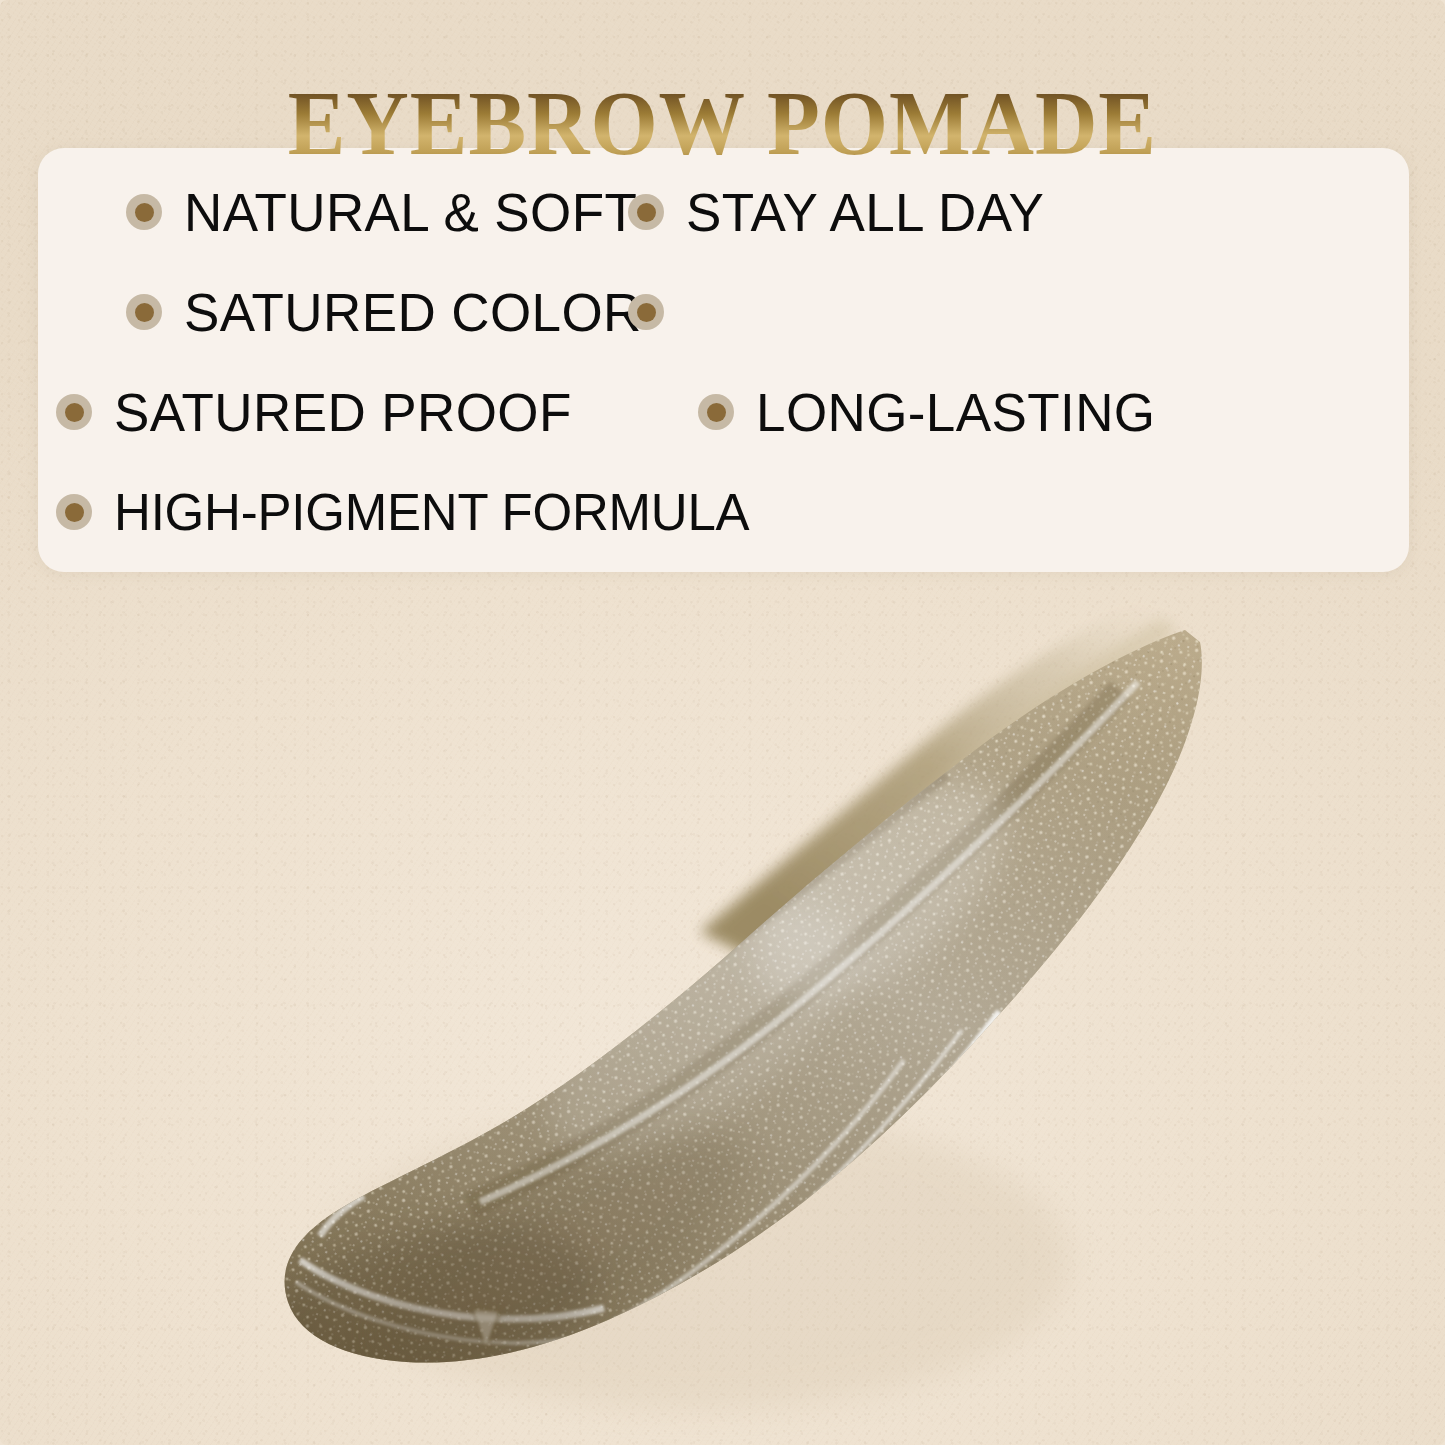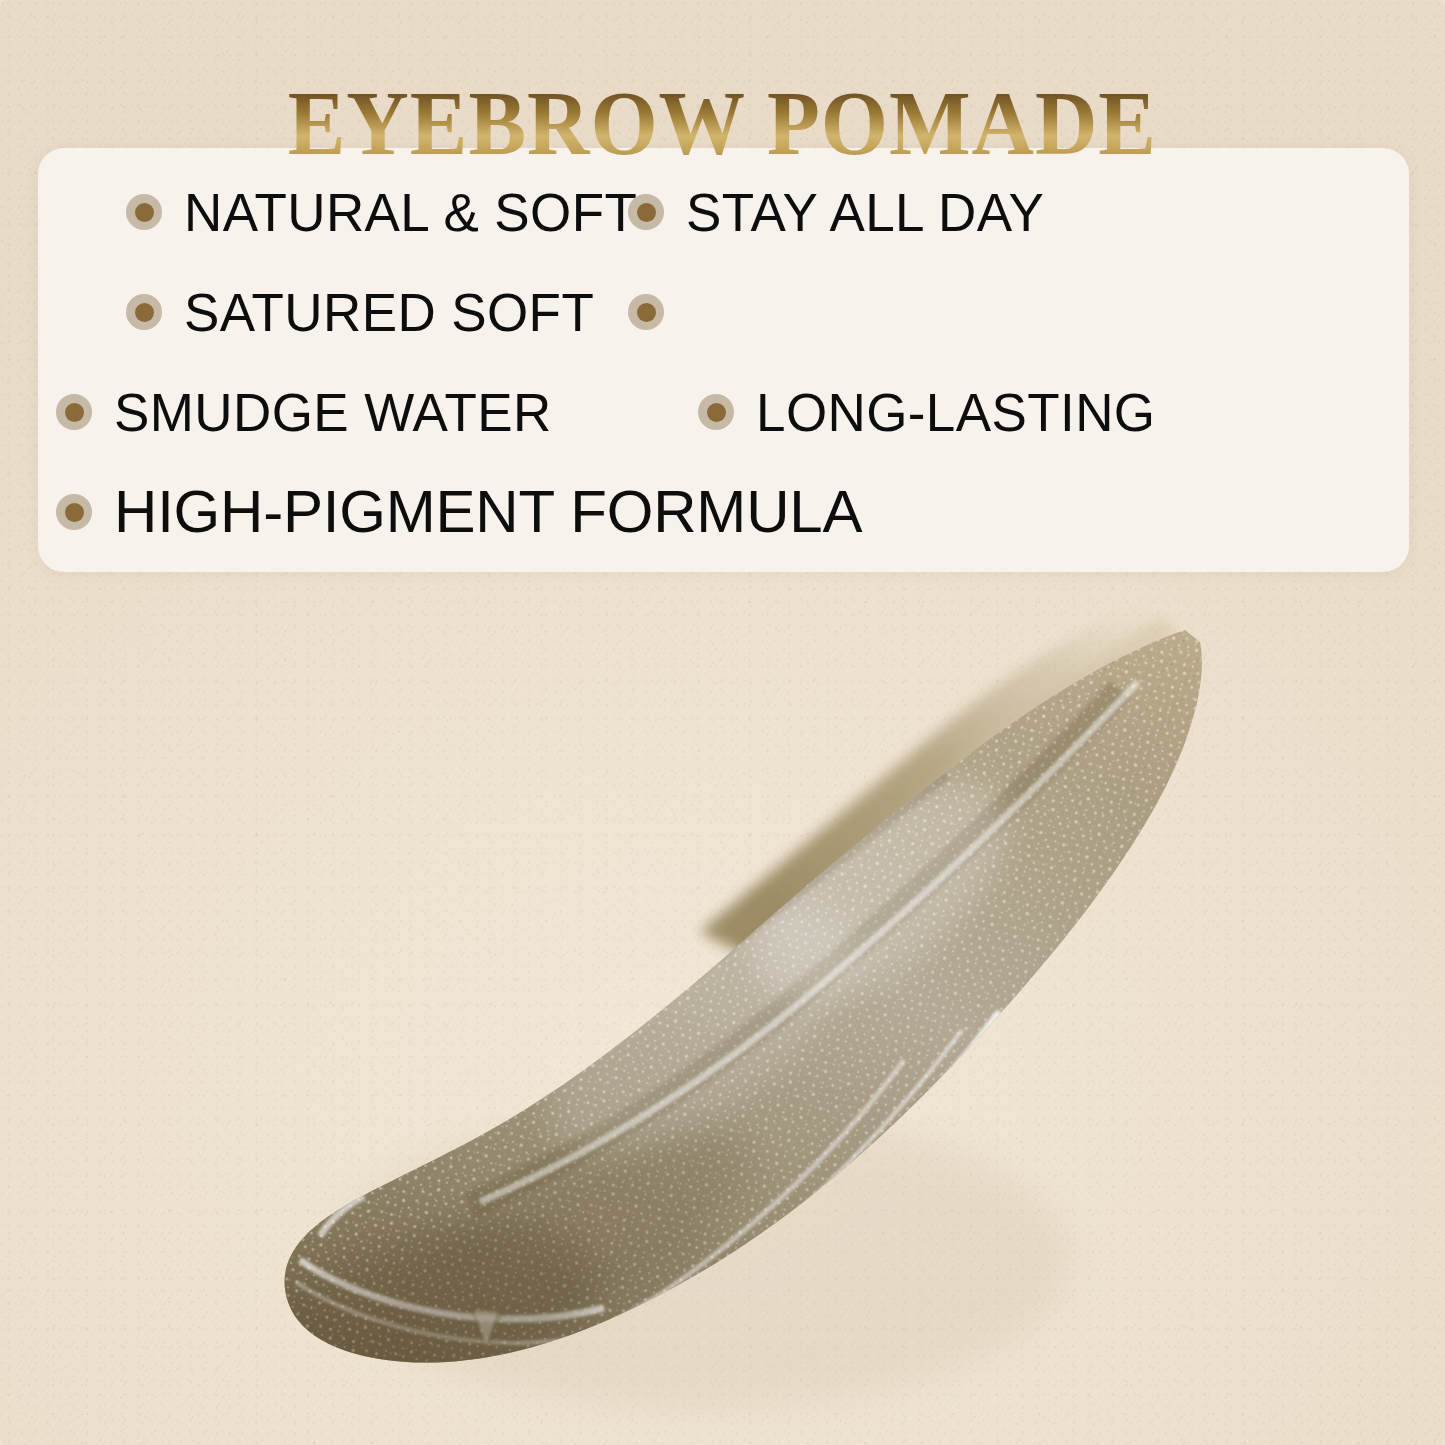--- a/index.html
+++ b/index.html
@@ -132,21 +132,21 @@
   }
   .feature-label {
     font-family: "Liberation Sans", sans-serif;
     font-size: 53px;
     font-weight: 400;
     color: #0d0d0d;
     letter-spacing: .4px;
     line-height: 1;
     white-space: nowrap;
   }
-  .feature-item.tight .feature-label { font-size: 60px; letter-spacing: -.2px; }
+  .feature-item.tight .feature-label { font-size: 51px; letter-spacing: -.2px; }
 
   
   #swatch-wrap {
     position: absolute;
     left: 0;
     top: 560px;
     width: 1445px;
     height: 885px;
     z-index: 3;
   }
@@ -174,33 +174,33 @@
         <span class="bullet">
             <i></i>
           </span>
         <span class="feature-label">STAY ALL DAY</span>
       </div>
 
       <div class="feature-item">
         <span class="bullet">
             <i></i>
           </span>
-        <span class="feature-label">SATURED SOFT</span>
+        <span class="feature-label">SATURED COLOR</span>
       </div>
       <div class="feature-item col-right">
         <span class="bullet">
             <i></i>
           </span>
       </div>
 
       <div class="feature-item col-right">
         <span class="bullet">
             <i></i>
           </span>
-        <span class="feature-label">SMUDGE WATER</span>
+        <span class="feature-label">SATURED PROOF</span>
       </div>
 
       <div class="feature-item">
         <span class="bullet">
             <i></i>
           </span>
         <span class="feature-label">LONG-LASTING</span>
       </div>
       <div class="feature-item col-right tight">
         <span class="bullet">

